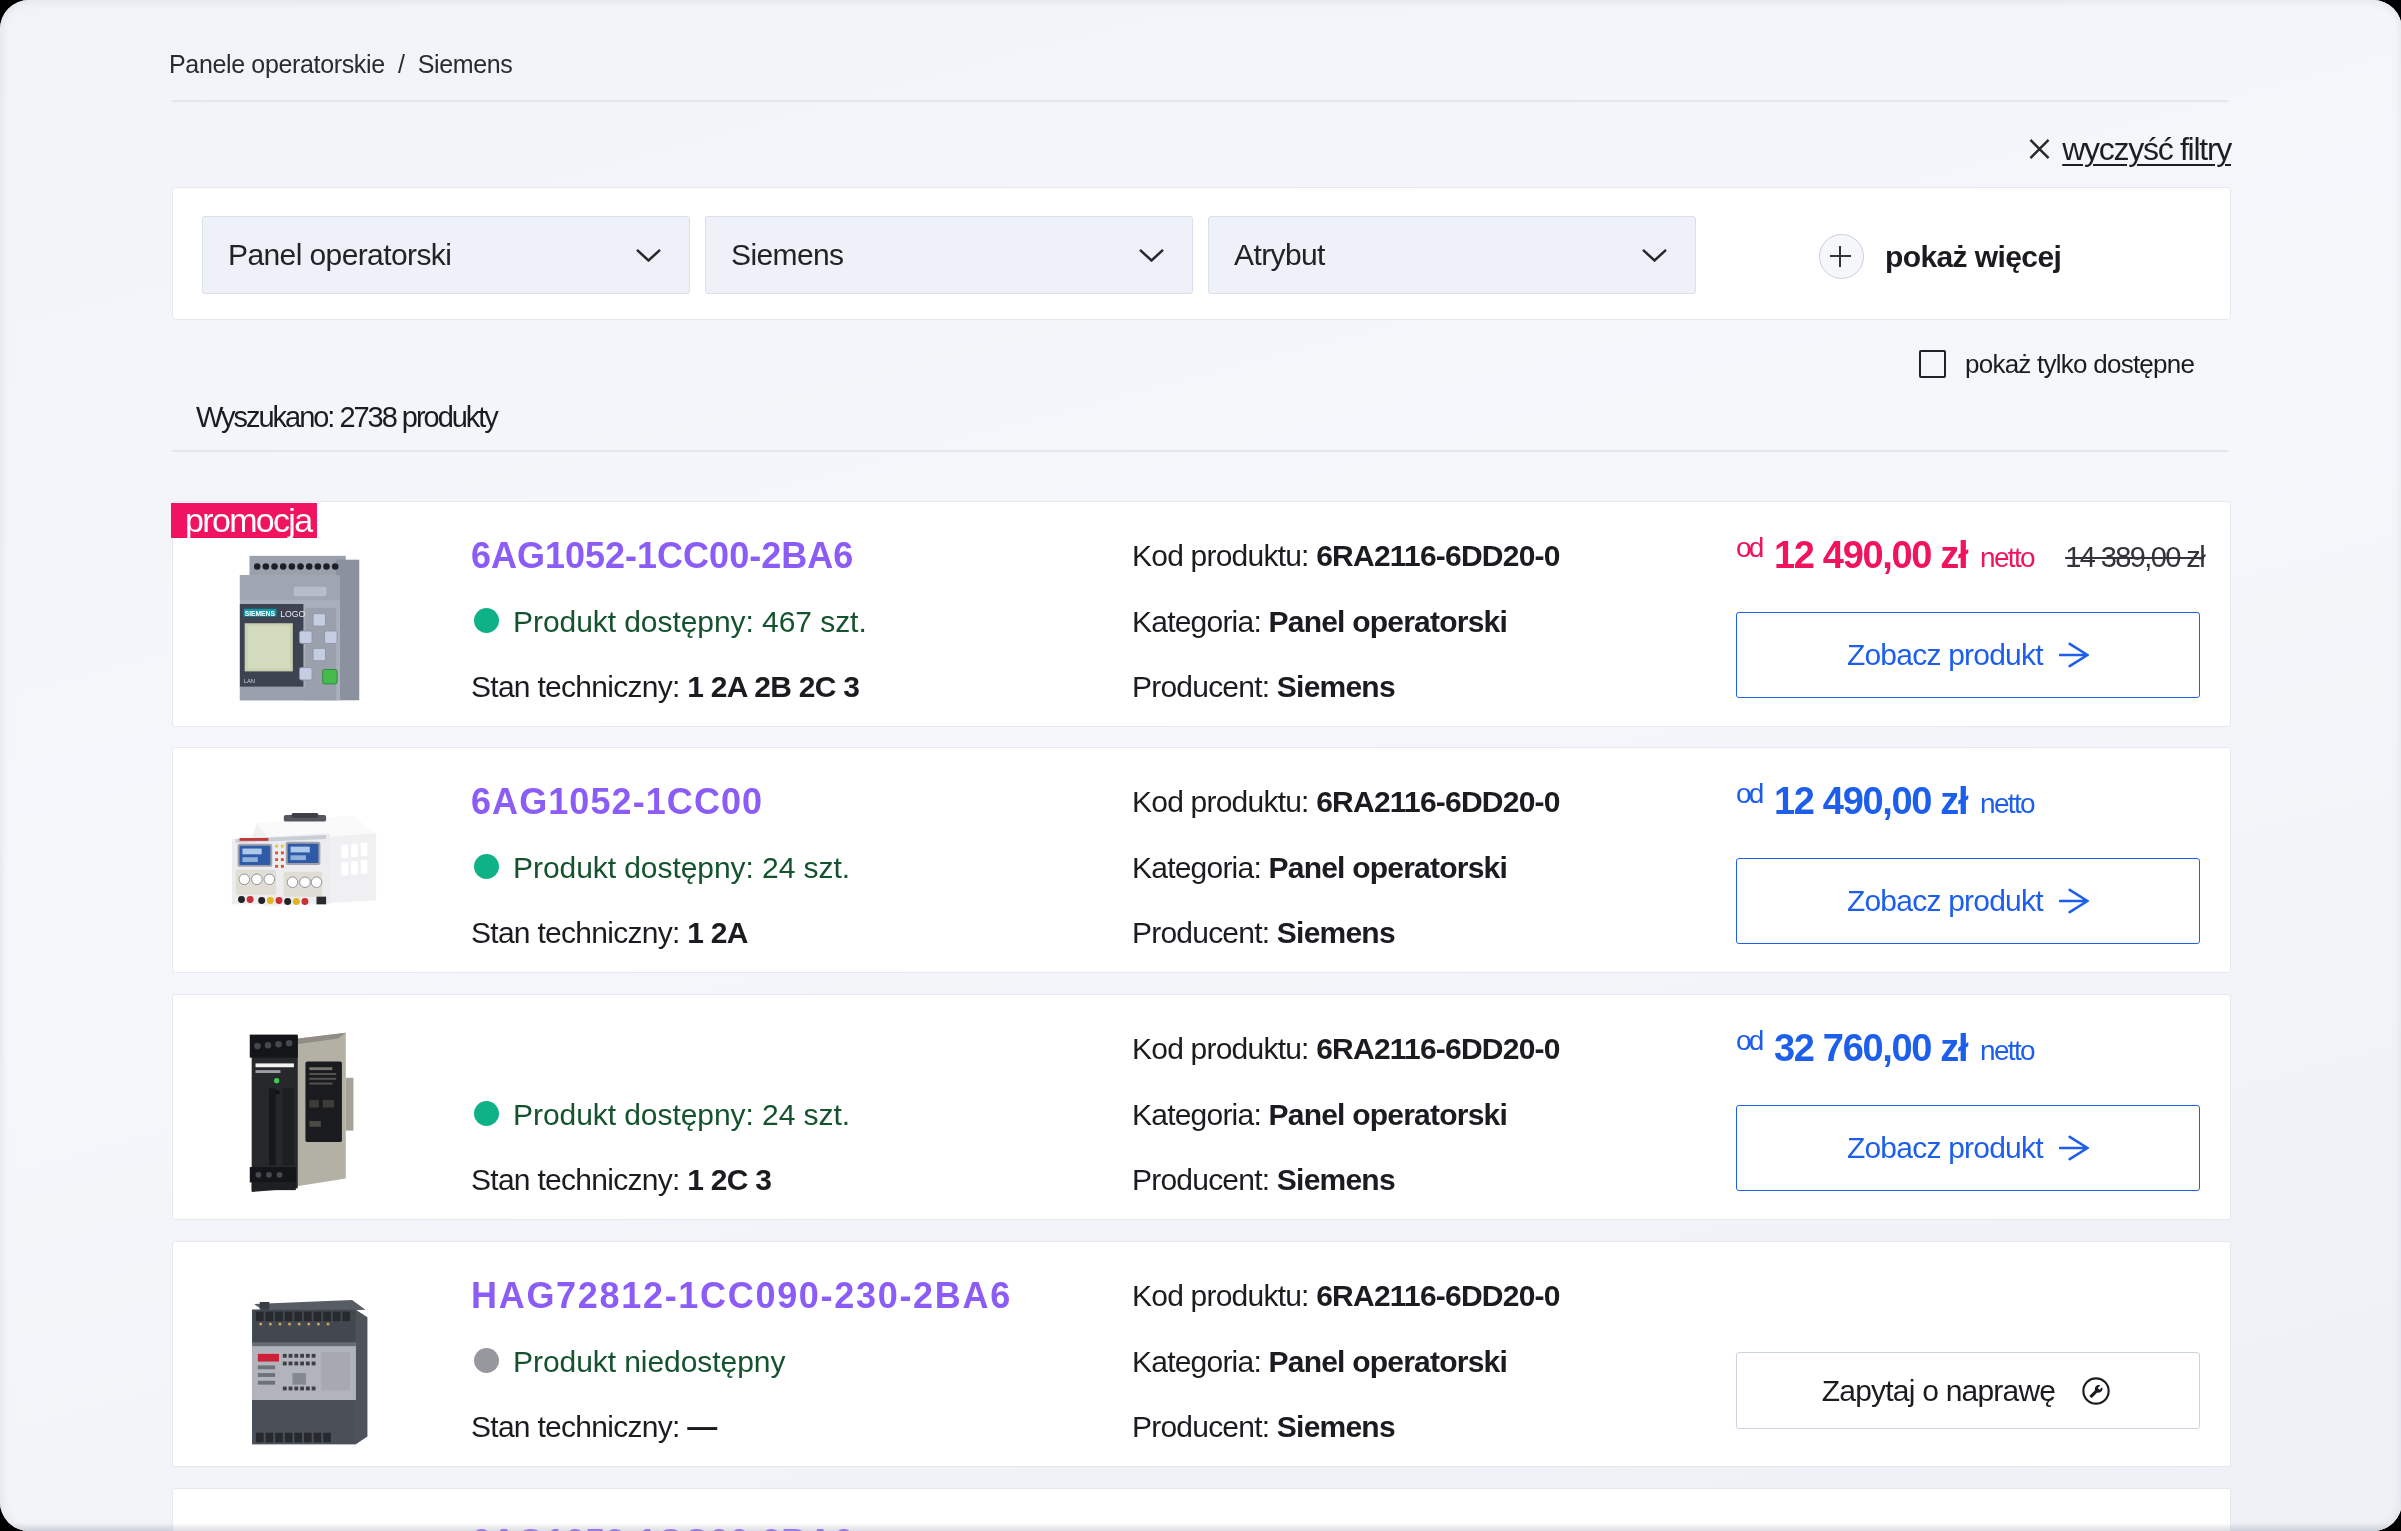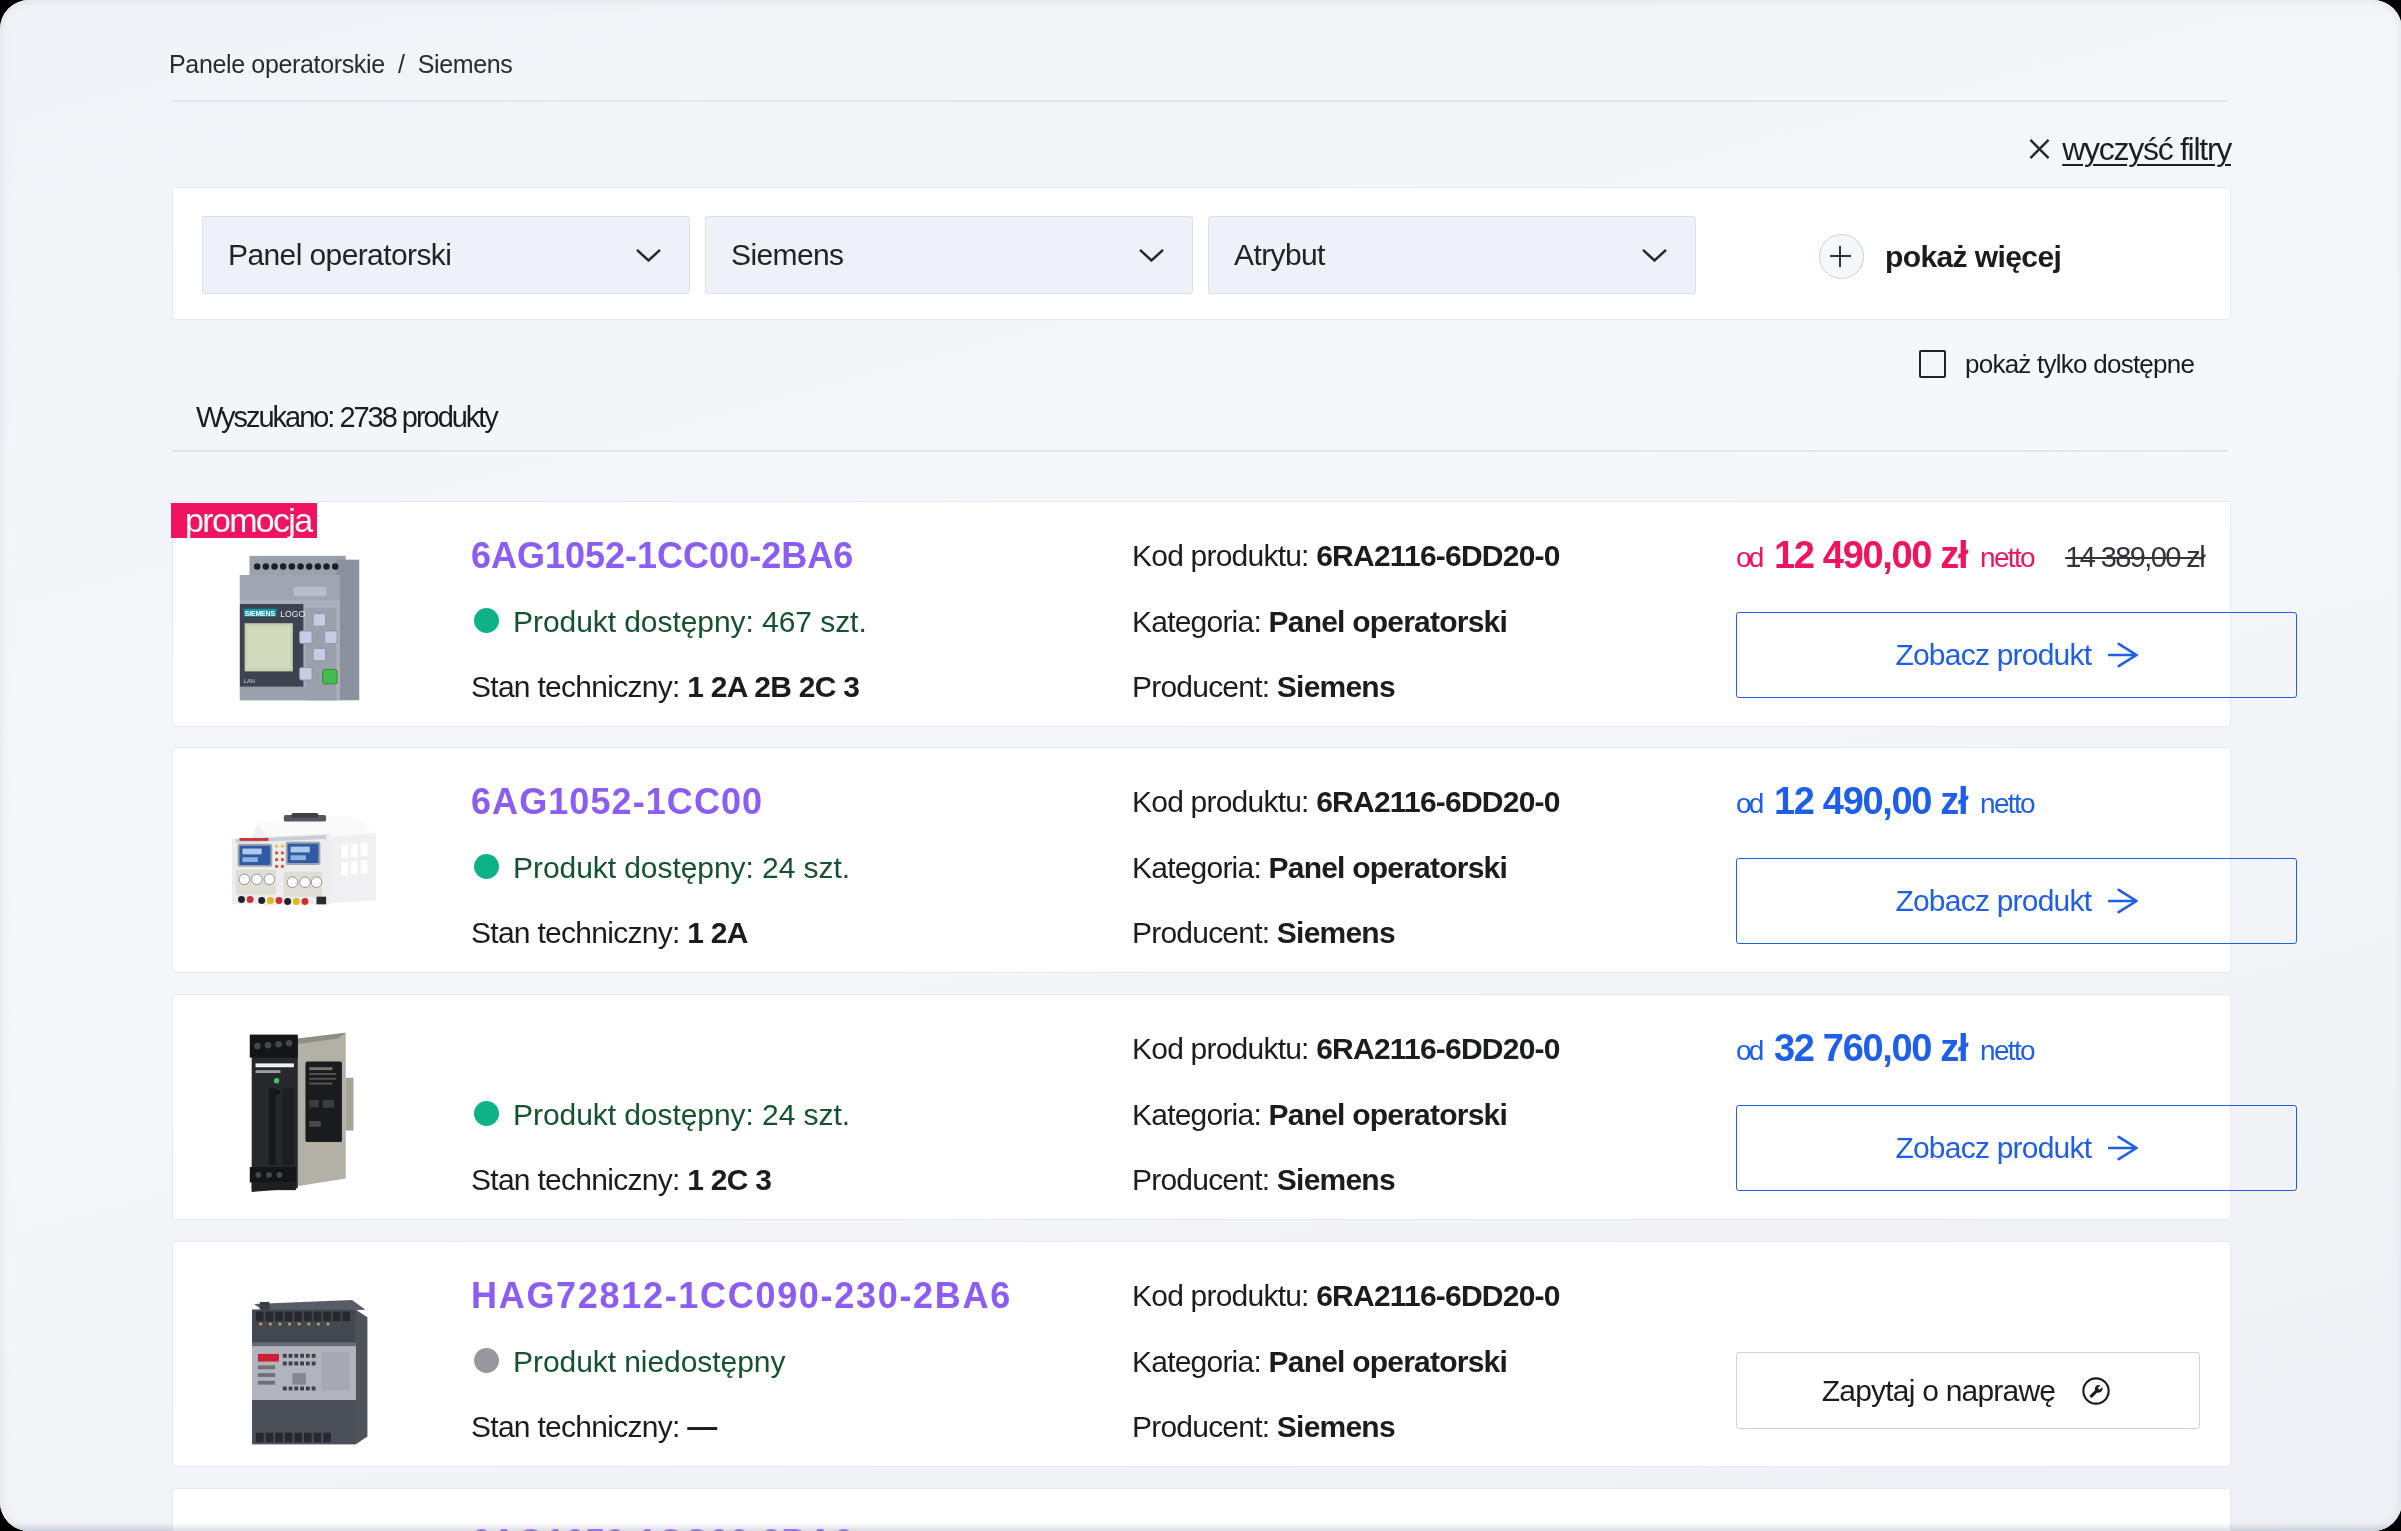--- a/index.html
+++ b/index.html
@@ -49,28 +49,28 @@
   .dot { position:absolute; left:301px; top:106px; width:25px; height:25px; border-radius:50%; background:#0fb287; }
   .dot.off { background:#96989d; }
   .stat { position:absolute; left:340px; top:105px; font-size:30px; line-height:1;
           letter-spacing:-0.002em; color:#14532d; white-space:nowrap; }
   .stan { position:absolute; left:298px; top:170px; font-size:30px; line-height:1;
           letter-spacing:-0.024em; color:#1b1c20; white-space:nowrap; }
   .kv { position:absolute; left:959px; font-size:30px; line-height:1;
         letter-spacing:-0.026em; color:#1b1c20; white-space:nowrap; }
   .kv1 { top:39px; } .kv2 { top:105px; } .kv3 { top:170px; }
 
-  .od    { position:absolute; left:1563px; top:42px; font-size:28px; letter-spacing:-0.1em; line-height:1; }
+  .od    { position:absolute; left:1563px; top:32px; font-size:28px; letter-spacing:-0.1em; line-height:1; }
   .big   { position:absolute; left:1601px; top:34px; font-size:38px; font-weight:bold; letter-spacing:-0.035em; line-height:1; }
   .netto { position:absolute; left:1807px; top:42px; font-size:28px; letter-spacing:-0.06em; line-height:1; }
   .pink .od,.pink .big,.pink .netto { color:#f0135f; }
   .blue2 .od,.blue2 .big,.blue2 .netto { color:#1d5eea; }
   .strike { position:absolute; right:26px; top:41px; font-size:29px; letter-spacing:-0.055em; line-height:1;
             color:#33343a; text-decoration:line-through; text-decoration-thickness:1.9px; white-space:nowrap; }
-  .btn { position:absolute; left:1563px; top:110px; width:561px; height:86px;
+  .btn { position:absolute; left:1563px; top:110px; width:464px; height:86px;
          border:1.9px solid #1d5eea; border-radius:2.9px; display:flex; align-items:center; justify-content:center;
          font-size:30px; letter-spacing:-0.026em; color:#1d5eea; gap:16.3px; }
   .btn4 { position:absolute; left:1563px; top:110px; width:464px; height:77px;
           border:1.9px solid #cdd4e1; border-radius:2.9px; display:flex; align-items:center; justify-content:center;
           font-size:30px; letter-spacing:-0.026em; color:#1b1c20; gap:23px; }
 </style>
 </head>
 <body>
 <div class="page">
 

